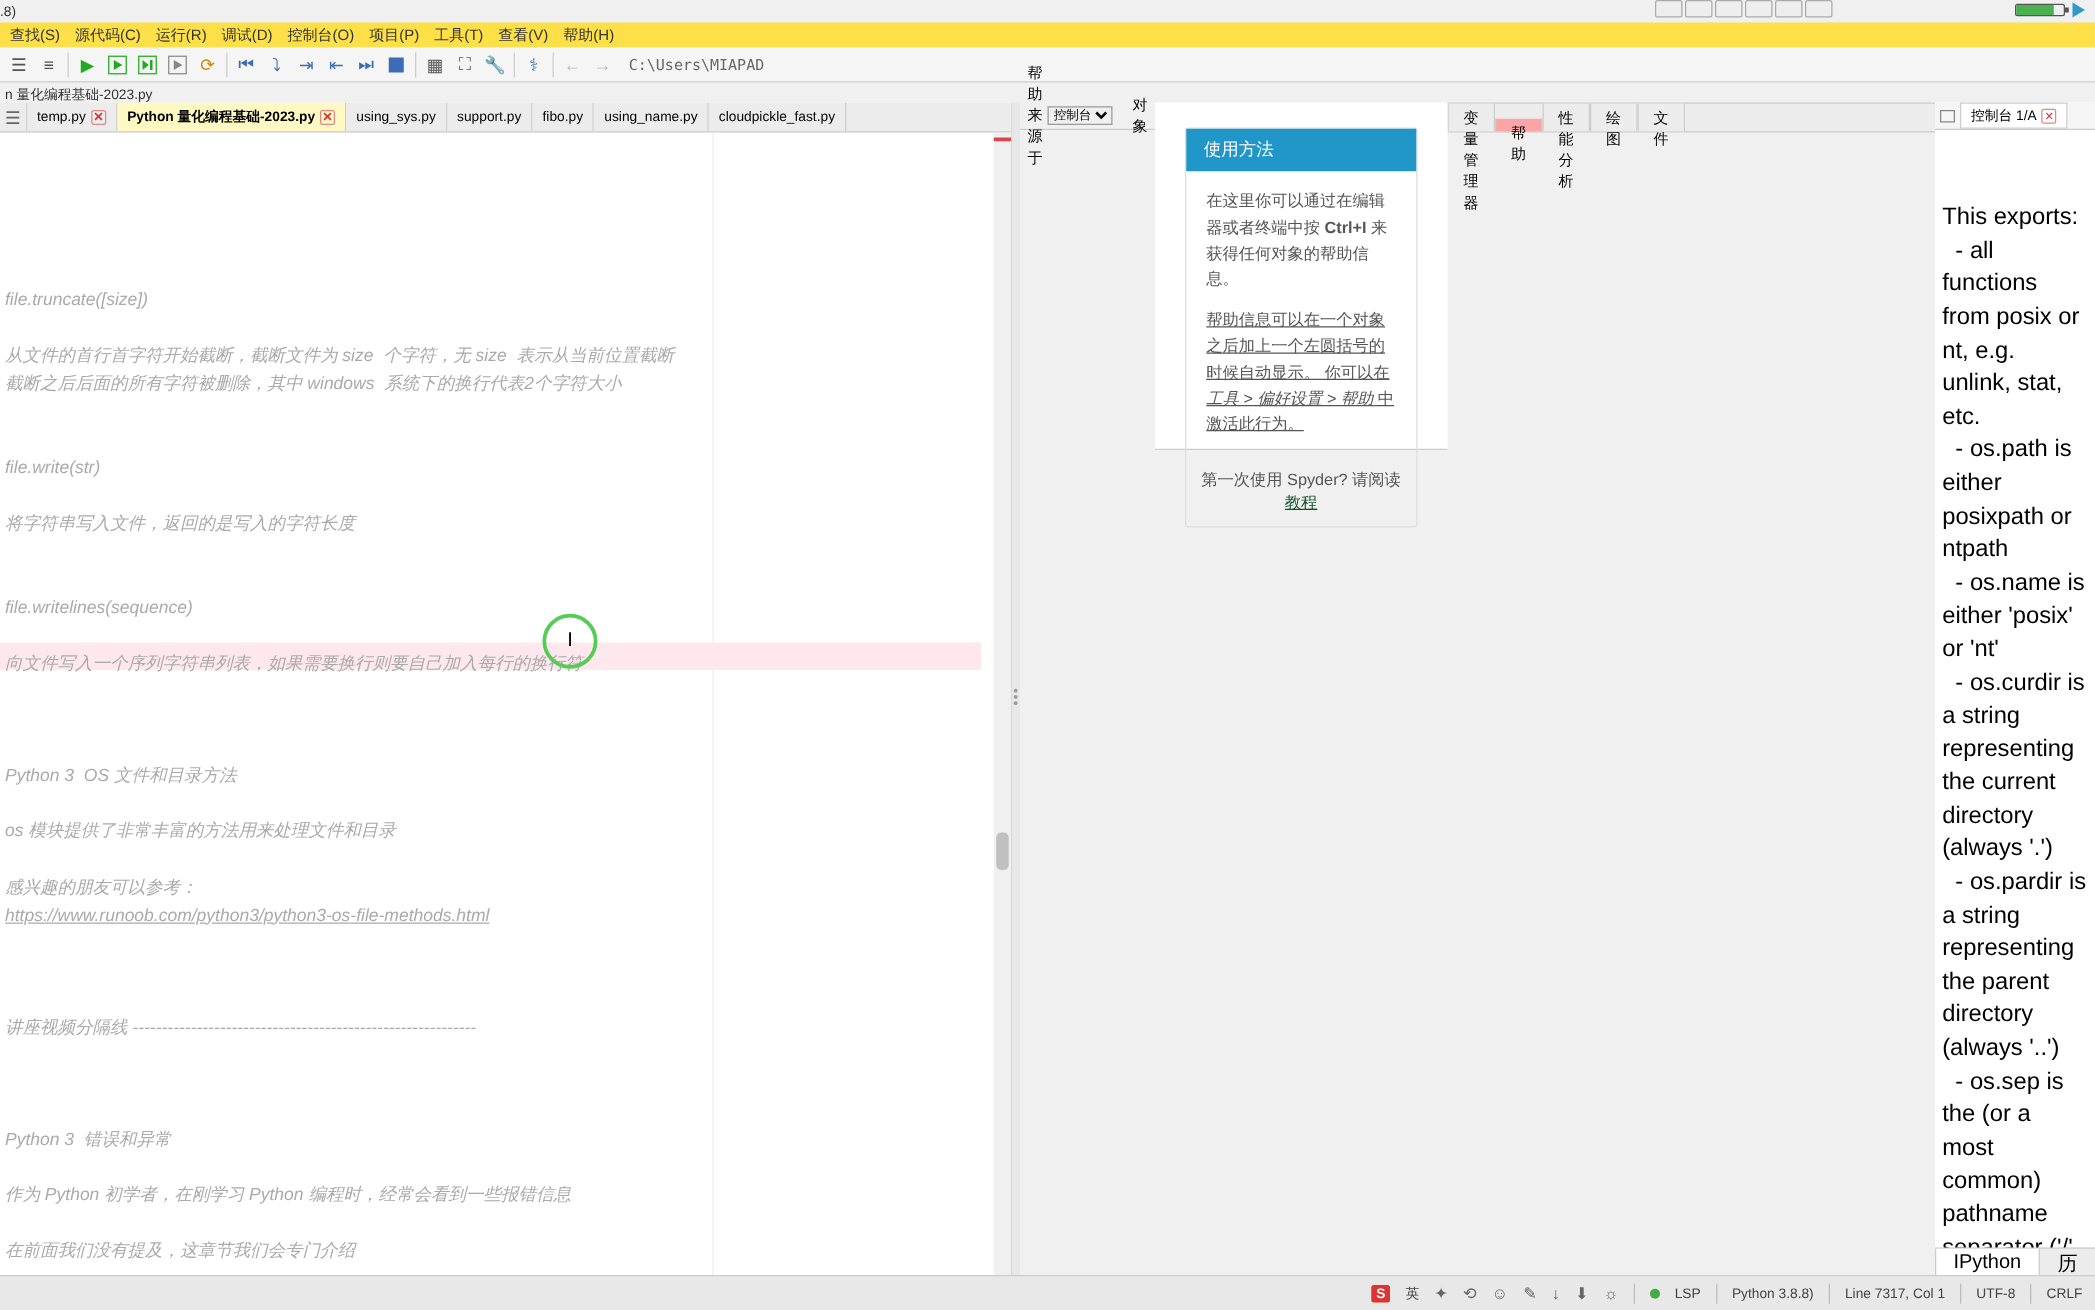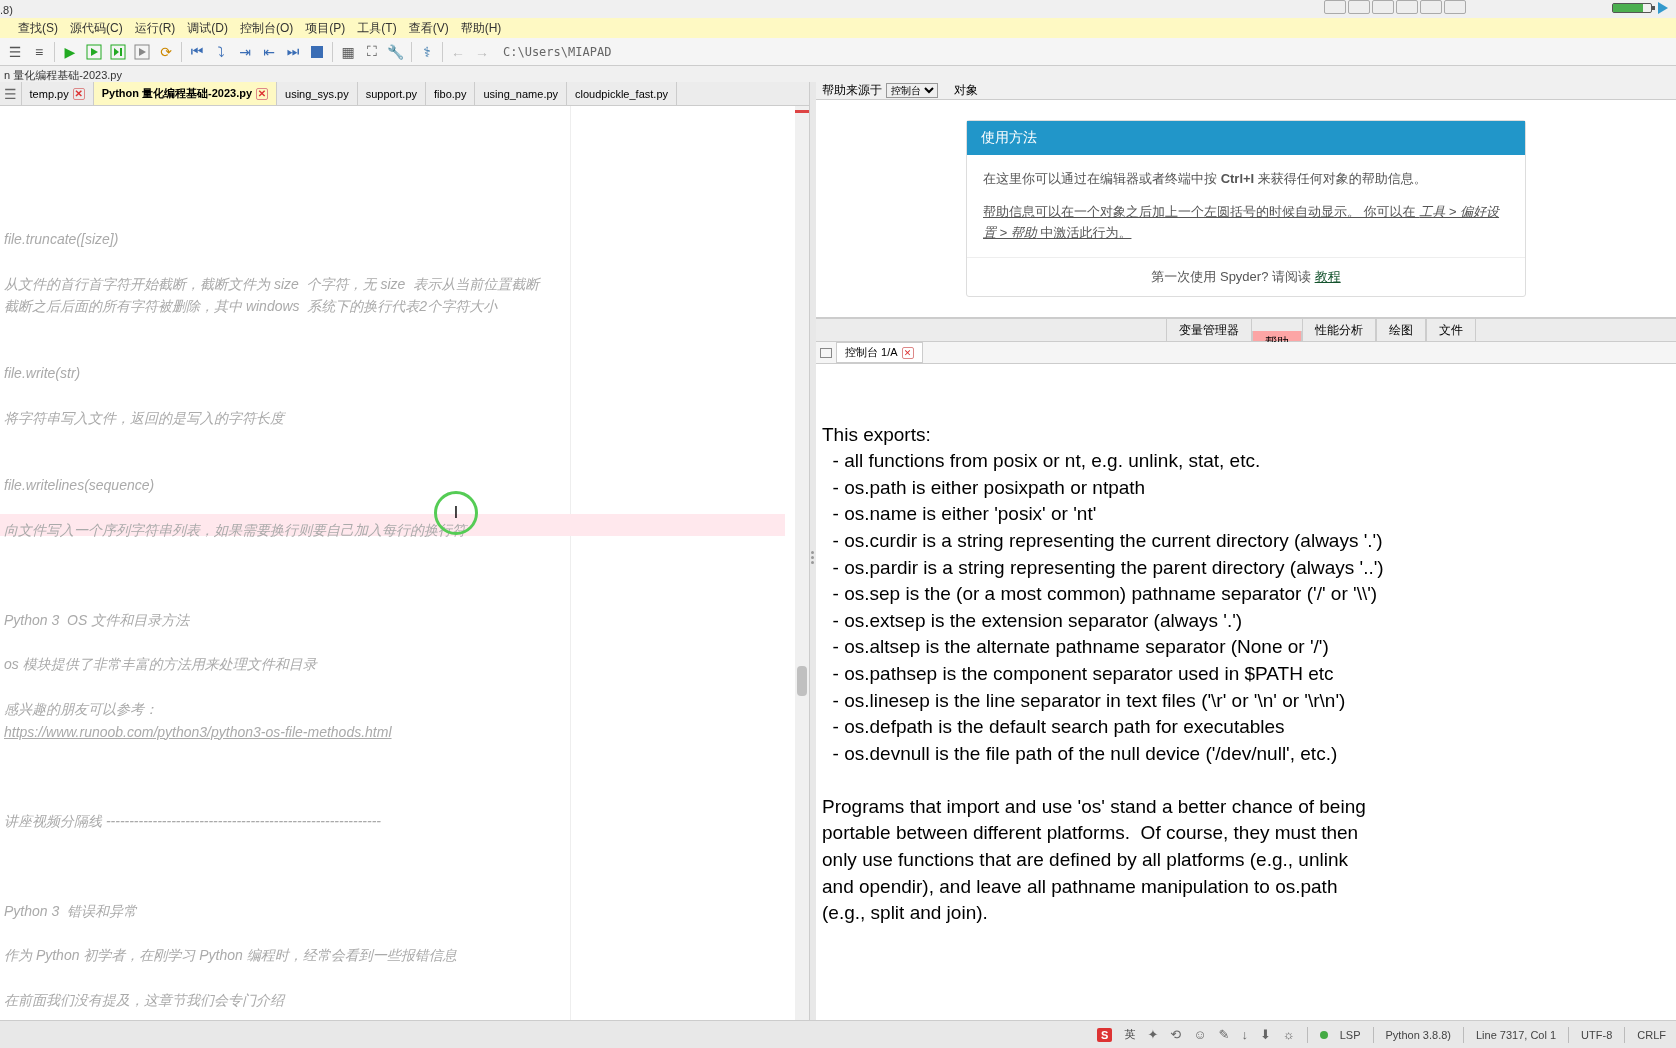--- a/index.html
+++ b/index.html
@@ -7,21 +7,21 @@
 
 .title-hint { position: absolute; top: 4px; left: 0; color: #333; font-size: 11px; }
 .win-extras { position: absolute; top: 0; right: 210px; display: flex; gap: 2px; }
 .win-extras .sq { width: 22px; height: 14px; border: 1px solid #aaa; background: #eee; border-radius: 2px;}
 .battery-area { position: absolute; top: 0; right: 0; display:flex; align-items:center; gap:6px; padding:2px 8px;}
 .batt { width:40px; height:10px; border:1px solid #555; border-radius:2px; position:relative;}
 .batt::after{content:'';position:absolute;right:-4px;top:2px;width:3px;height:4px;background:#555;}
 .batt-fill{height:100%;background:#4caf50;width:80%;}
 .play-tri { width:0;height:0;border-left:10px solid #39c;border-top:6px solid transparent;border-bottom:6px solid transparent;}
 
-.menu-bar { position: absolute; top: 18px; left: 0; right: 0; height: 20px; background: #fef9c3; display: flex; padding-left: 12px; font-size: 12px; color: #333;}
+.menu-bar { position: absolute; top: 18px; left: 0; right: 0; height: 20px; background: #fde047; display: flex; padding-left: 2px; font-size: 12px; color: #333;}
 .menu-bar span { padding: 2px 6px; cursor: default; }
 
 .toolbar { position: absolute; top: 38px; left: 0; right: 0; height: 28px; background: #f5f5f5; border-bottom: 1px solid #ccc; display:flex; align-items:center; gap:2px; padding: 0 4px;}
 .tb-btn { width: 22px; height: 22px; display:flex; align-items:center; justify-content:center; color:#555; font-size:14px; border-radius:2px;}
 .tb-sep { width:1px; height:20px; background:#ccc; margin:0 2px;}
 .play-green{color:#2a2;}
 .stop-blue{width:12px;height:12px;background:#3a6db5;}
 .path-box { margin-left: 8px; color:#666; font-family:Consolas,monospace; font-size:12px;}
 
 .breadcrumb { position: absolute; top: 66px; left: 0; height: 18px; font-size: 11px; color:#333; padding-left:4px; display:flex; align-items:center;}
@@ -43,21 +43,21 @@
 .code-area .content-lines{position:relative;z-index:1;}
 .code-area .link { text-decoration: underline; }
 .code-scroll { position:absolute; right:0; top:0; bottom:0; width:14px; background:#f0f0f0;}
 .code-scroll .thumb{position:absolute;left:2px;right:2px;top:560px;height:30px;background:#c0c0c0;border-radius:4px;}
 .code-scroll .mark-red{position:absolute;left:0;right:0;height:3px;background:#d44;top:4px;}
 
 .splitter { width:6px; background:#e8e8e8; cursor:col-resize; position:relative;}
 .splitter .dots { position:absolute; top:50%; left:1px; width:4px; height:20px; display:flex; flex-direction:column; gap:2px;}
 .splitter .dots span{width:3px;height:3px;background:#999;border-radius:50%;}
 
-.right-pane { flex:1; display:flex; flex-direction:column;}
+.right-pane { flex:1; display:flex; flex-direction:row;}
 .help-header { height:22px; background:#f0f0f0; border-bottom:1px solid #ccc; display:flex; align-items:center; gap:4px; padding:0 6px; font-size:12px;}
 .help-header select { font-size:10px; border:1px solid #999;}
 .help-header .rlabel { margin-left:12px;}
 
 .help-panel { background:#fff; padding: 20px 24px; border-bottom:1px solid #ccc; position:relative; height:278px;}
 .help-card { border:1px solid #ddd; border-radius:3px; margin: 0 auto; max-width: 560px;}
 .help-card-head { background:#2196c9; color:#fff; padding: 8px 14px; font-size:14px;}
 .help-card-body { padding: 14px 16px; font-size:13px; color:#555; line-height:1.6;}
 .help-card-body .em{font-style:italic;}
 .help-card-foot { border-top:1px solid #eee; padding: 10px; text-align:center; font-size:13px; color:#555;}

